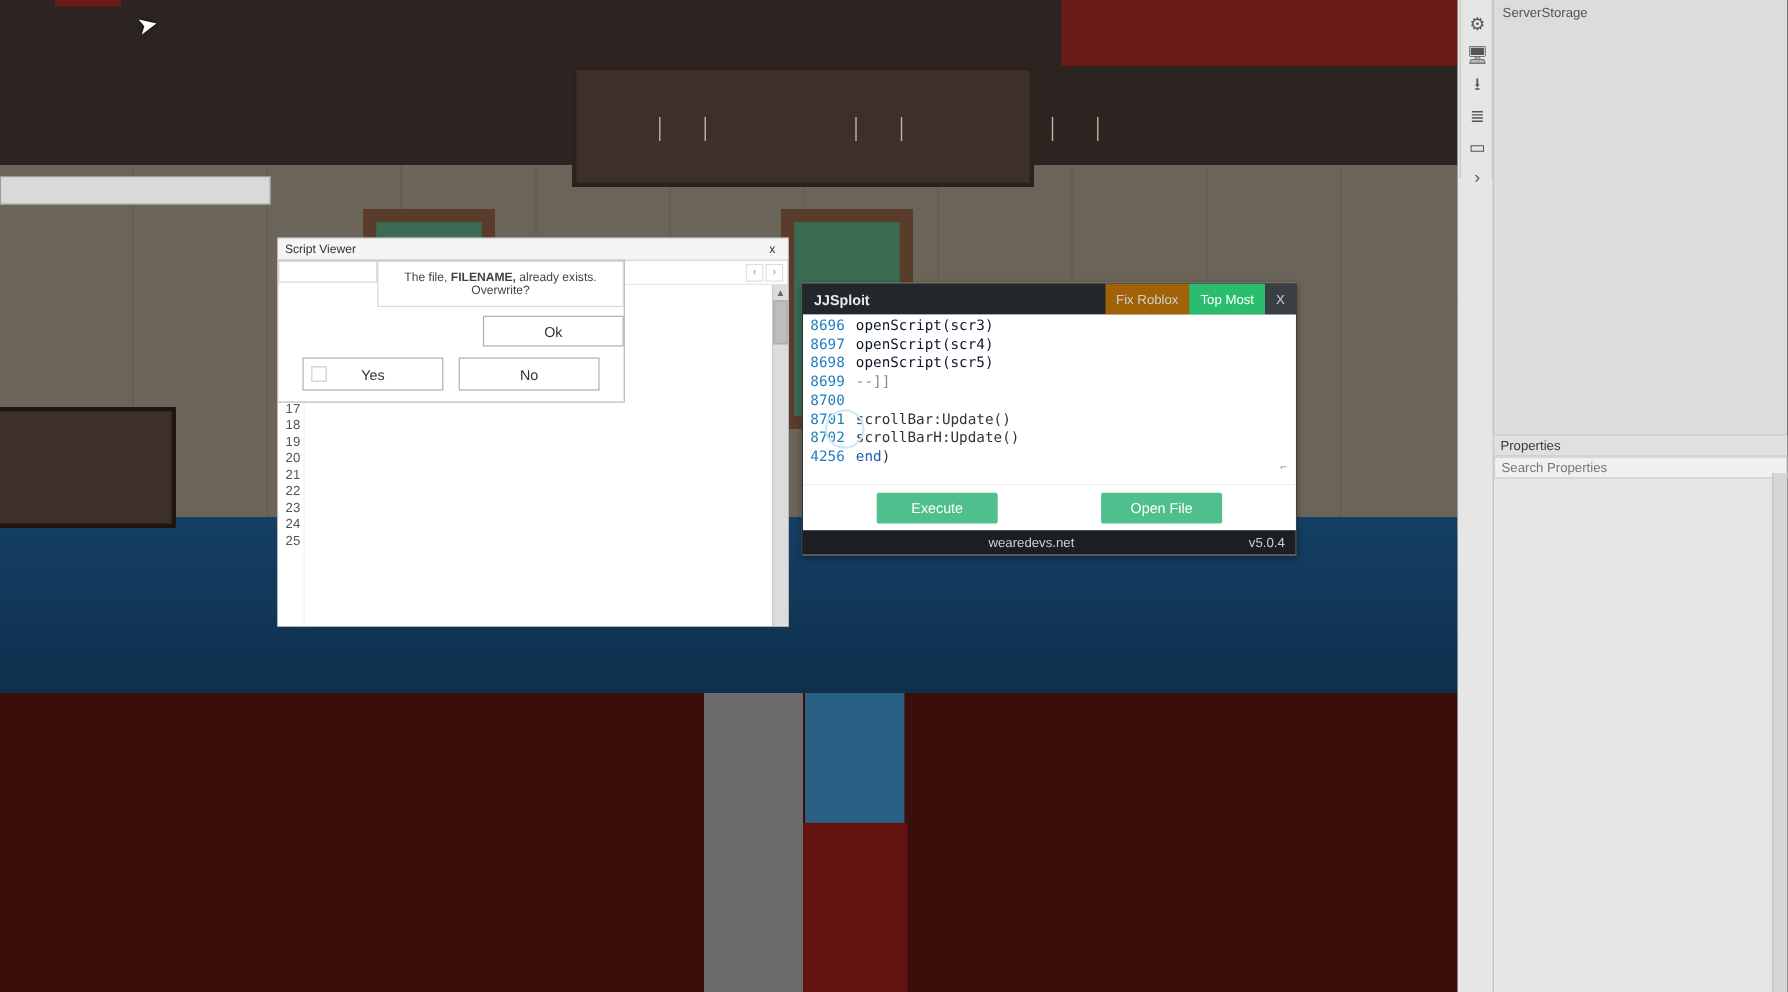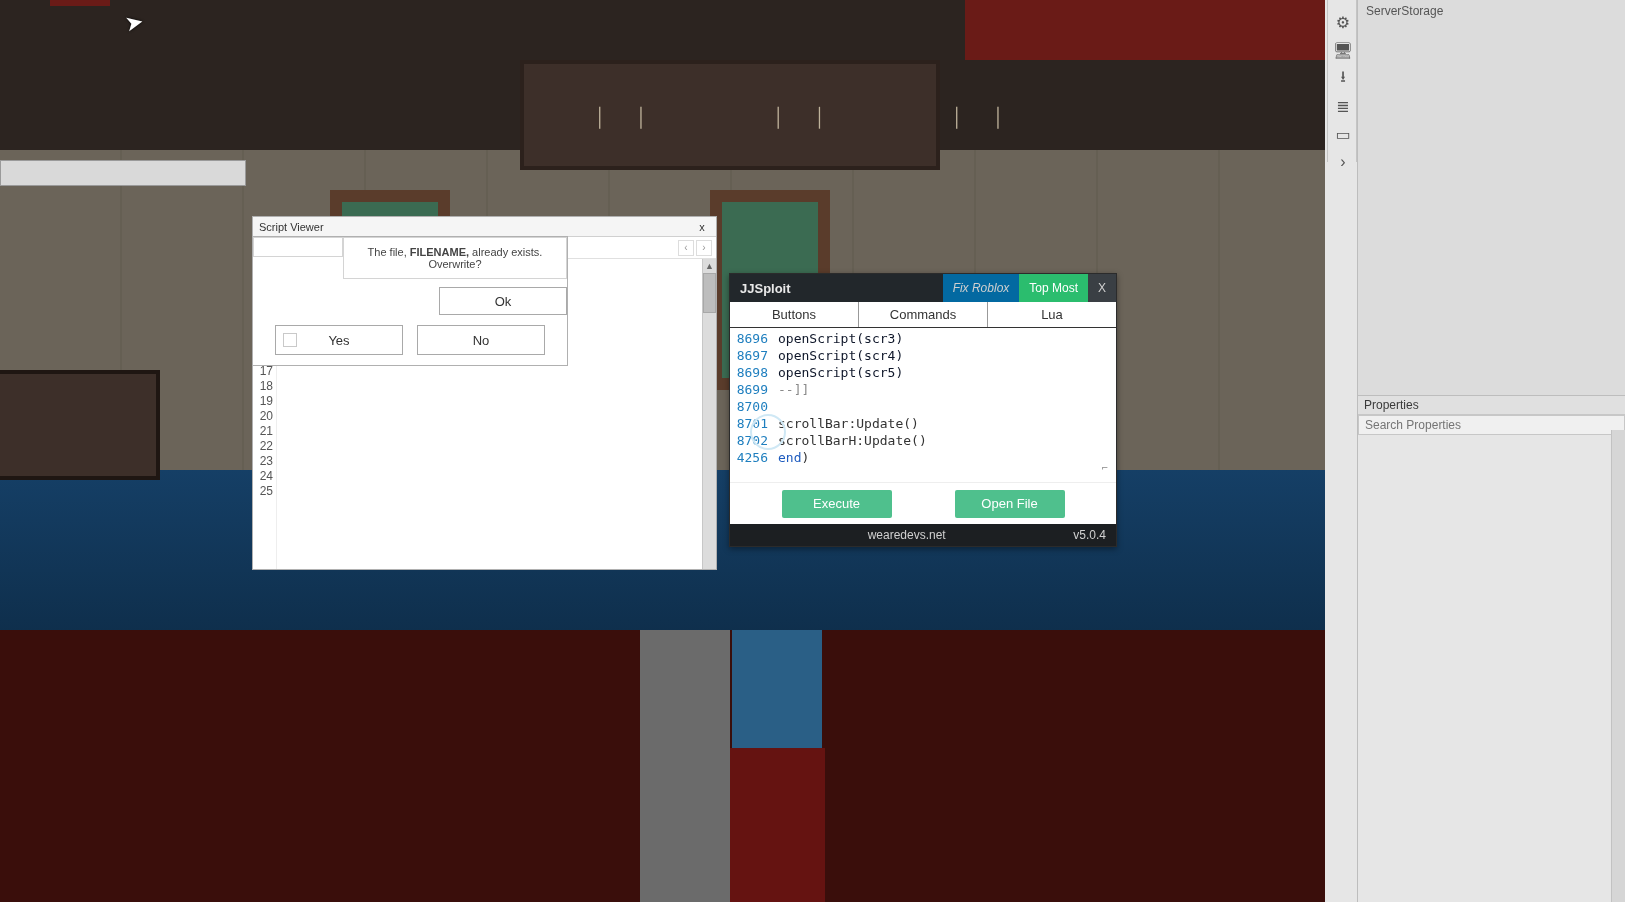--- a/index.html
+++ b/index.html
@@ -95,29 +95,29 @@
   .ovDialog .okRow{display:flex;justify-content:flex-end;padding:8px 0 4px;}
   .ovDialog button{ background:#fff;border:1px solid #a9a9a9;height:28px;font-size:13px;color:#333;
                     cursor:pointer;}
   .ovDialog .ok{width:128px;}
   .ovDialog .ynRow{display:flex;gap:14px;justify-content:center;padding:6px 22px 0;}
   .ovDialog .yn{flex:1;height:30px;}
   .ovDialog .chk{ position:absolute; left:30px; top:96px; width:14px; height:14px;
                   border:1px solid #c9c9c9; background:#fff;}
 
   
-  .jj { position:absolute; left:729px; top:257px; width:388px; background:#fff;
-        border:1px solid #2b2b2b; box-shadow:0 2px 6px rgba(0,0,0,.4);margin-top:16px; }
+  .jj { position:absolute; left:729px; top:257px; width:450px; background:#fff;
+        border:1px solid #2b2b2b; box-shadow:0 2px 6px rgba(0,0,0,.4); }
   .jjTitle{ height:28px; background:#22272b; color:#e9e9e9; display:flex; align-items:center;
             font-size:13px;}
   .jjTitle .name{padding:0 10px; font-weight:600;}
   .jjTitle .sp{flex:1;}
   .jjTitle .btn{height:28px;display:flex;align-items:center;padding:0 10px;font-size:12px;color:#cfcfcf;
                cursor:pointer;}
-  .jjTitle .fix{background:#0369a1;font-style:italic;}
+  .jjTitle .fix{background:#a16207;}
   .jjTitle .top{background:#2bbd6e;color:#fff;}
   .jjTitle .close{background:#3a3f44;width:28px;justify-content:center;}
   .jjTabs{height:26px;display:flex;border-bottom:1px solid #333;background:#fff;}
   .jjTabs .t{flex:1;display:flex;align-items:center;justify-content:center;font-size:13px;color:#333;
              border-right:1px solid #999;cursor:pointer;}
   .jjTabs .t:last-child{border-right:none;}
   .jjCode{position:relative;background:#fff;font-family:Consolas,monospace;font-size:13px;line-height:17px;
           padding:2px 0 16px 0; min-height:150px;}
   .jjCode .ln{display:flex;}
   .jjCode .num{width:48px;text-align:right;padding-right:10px;color:#1f7fbf;}
@@ -248,25 +248,20 @@
 </div>
 
 <div class="jj">
   <div class="jjTitle">
     <span class="name">JJSploit</span>
     <span class="sp"></span>
     <span class="btn fix">Fix Roblox</span>
     <span class="btn top">Top Most</span>
     <span class="btn close">X</span>
   </div>
-  <div class="jjTabs">
-    <div class="t">Buttons</div>
-    <div class="t">Commands</div>
-    <div class="t">Lua</div>
-  </div>
   <div class="jjCode" id="jjCode">
     <div class="ln">
         <span class="num">8696</span>
         <span class="code">openScript(scr3)</span>
       </div>
       <div class="ln">
         <span class="num">8697</span>
         <span class="code">openScript(scr4)</span>
       </div>
       <div class="ln">

